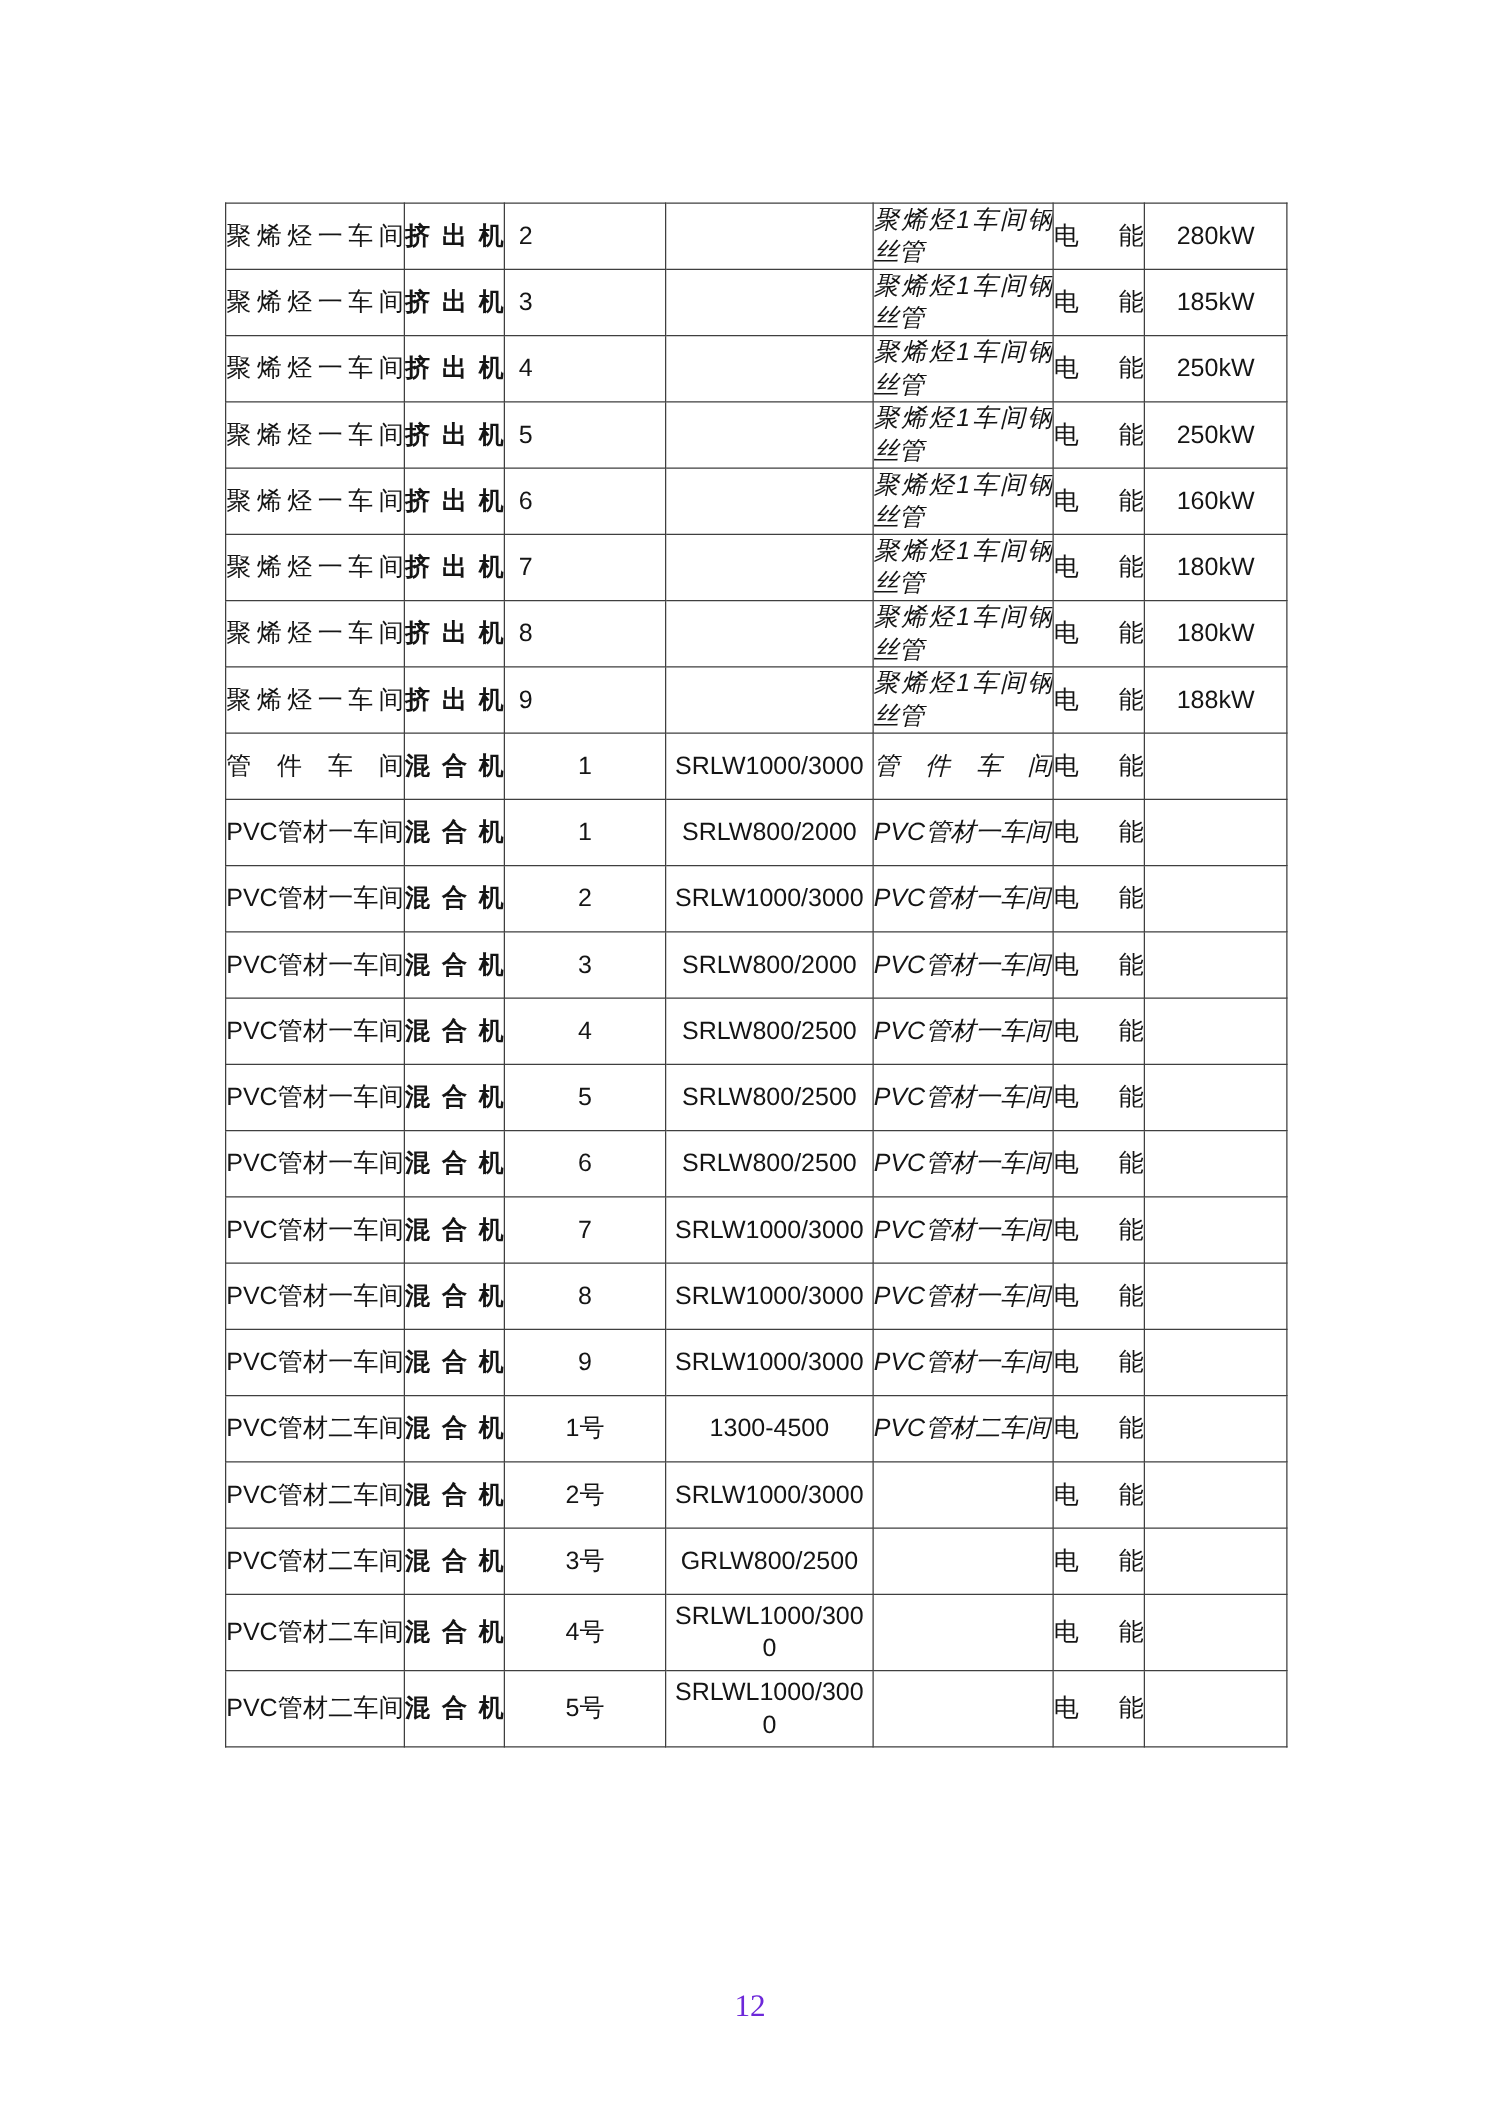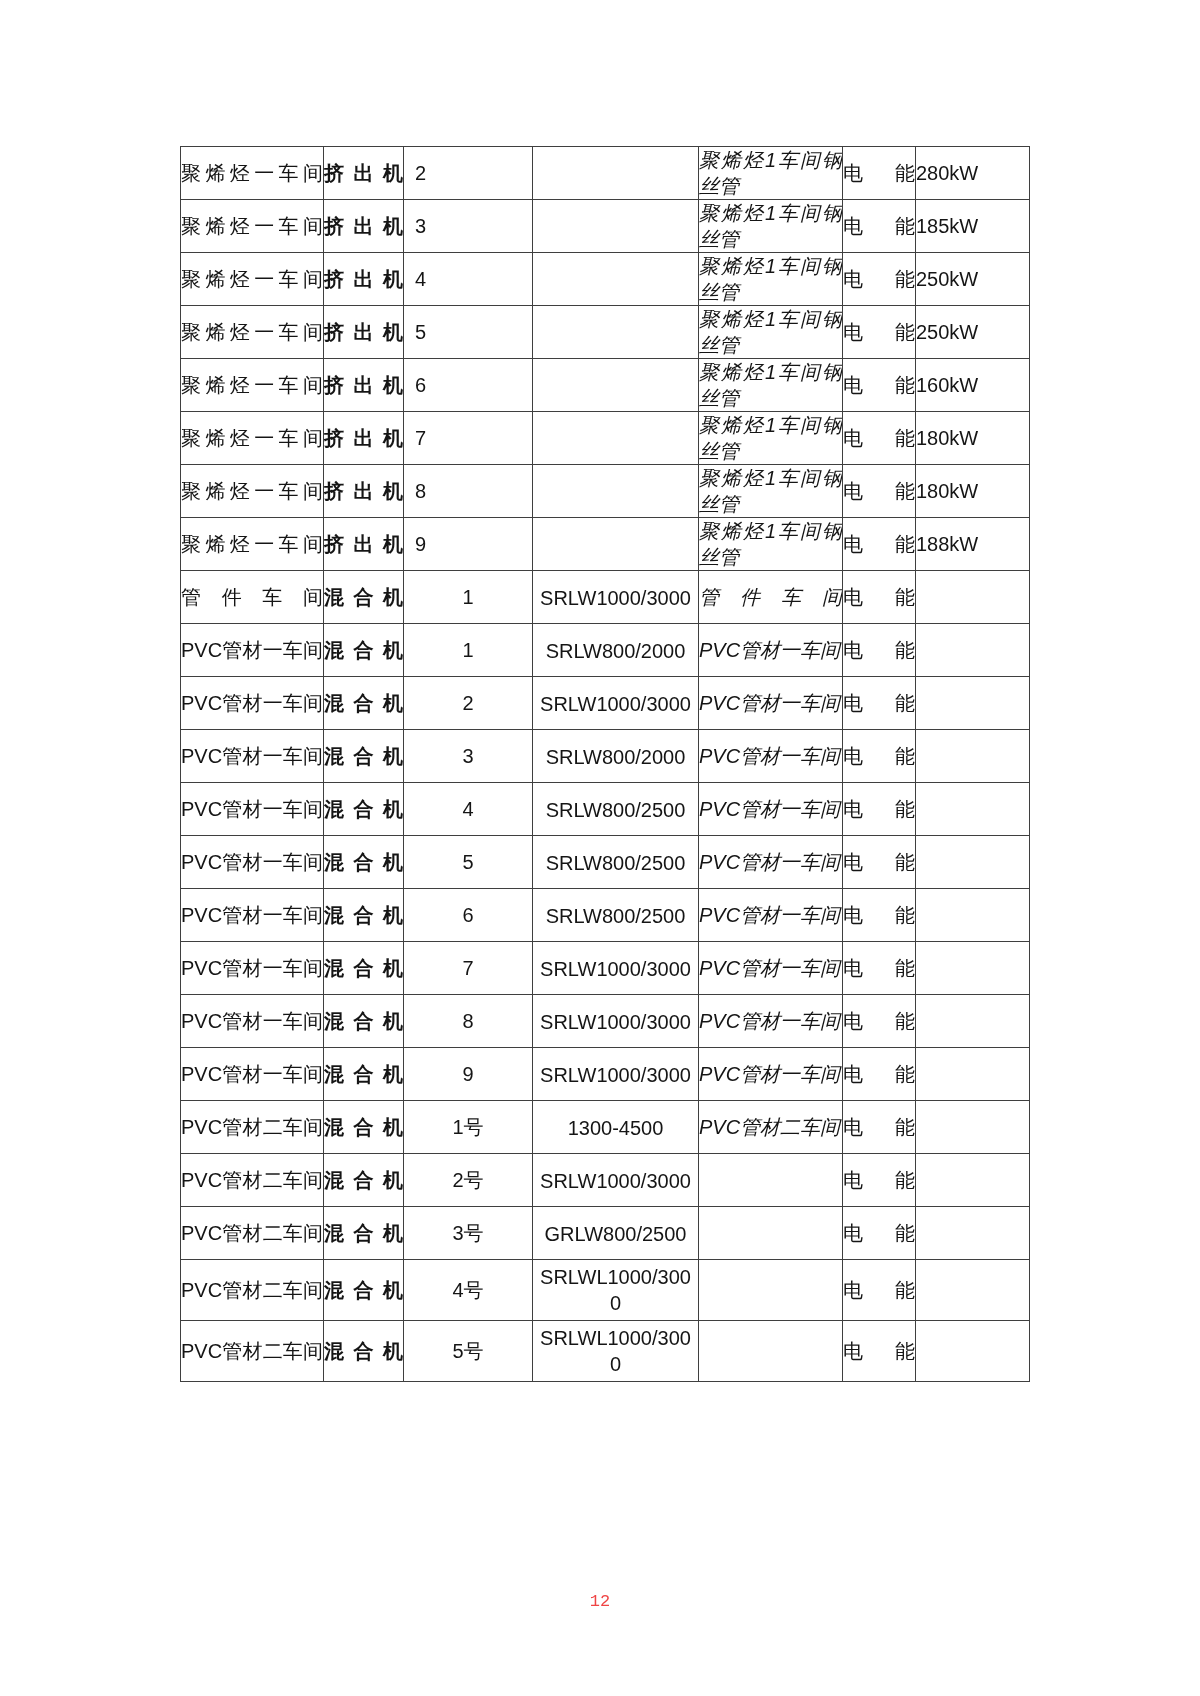--- a/index.html
+++ b/index.html
@@ -8,21 +8,21 @@
     width: 1200px; height: 1696px;
     background: #ffffff;
     font-family: "Liberation Sans", sans-serif;
     color: #151515;
     position: relative;
   }
   .page { position: absolute; inset: 0; background: #fff; }
 
   table.equip {
     position: absolute;
-    left: 180px; top: 146px;
+    left: 180px; top: 162px;
     width: 849px;
     border-collapse: collapse;
     table-layout: fixed;
   }
   table.equip td {
     border: 1px solid #3f3f3f;
     vertical-align: middle;
     font-size: 20px;
     line-height: 26px;
     padding: 0;
@@ -68,30 +68,30 @@
   td.c4.dist { text-align-last: justify; }
   
   td.c5 {
     padding: 0 10px;
     text-align: justify;
     text-align-last: justify;
     text-justify: inter-character;
     margin-top: 47px;
   }
   
-  td.c6 { text-align: left; padding-left: 10px; }
+  td.c6 { text-align: center; padding-left: 10px; }
 
   .page-number {
     position: absolute;
     left: 0; right: 0;
     top: 1592px;
     text-align: center;
-    font-family: Liberation Mono, monospace;
-    font-size: 17px;
-    color: #ef4444;
+    font-family: Liberation Serif, serif;
+    font-size: 25px;
+    color: #6d28d9;
   }
 </style>
 </head>
 <body>
 
 <div class="page">
 
   <table class="equip">
     <colgroup>
       <col style="width:143px">

